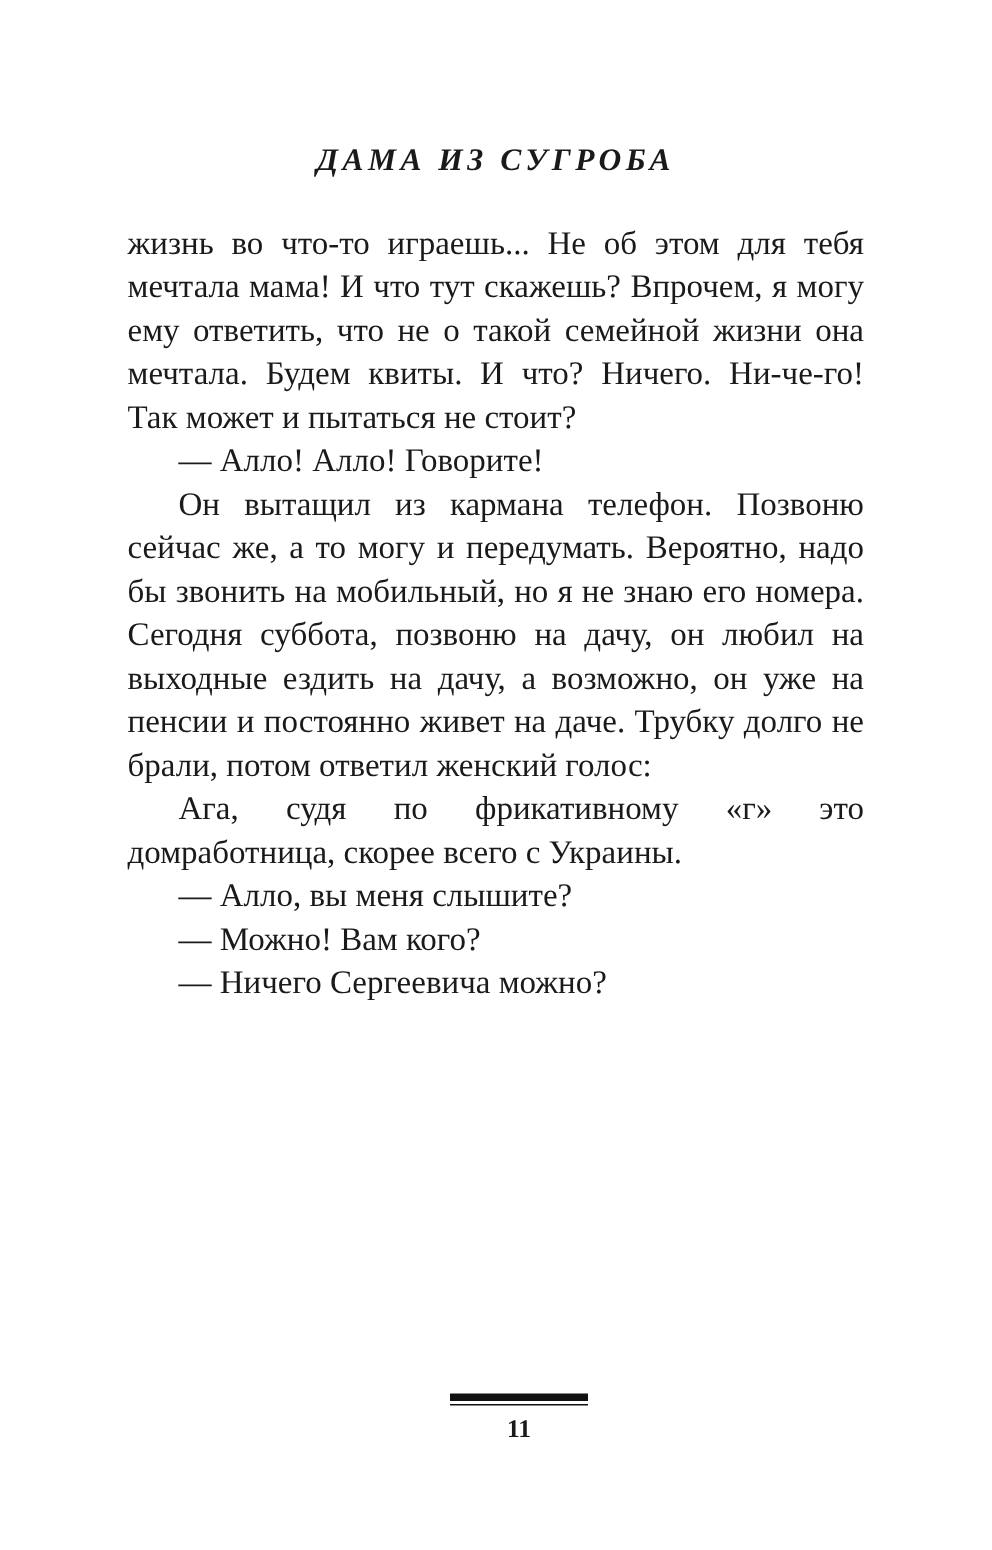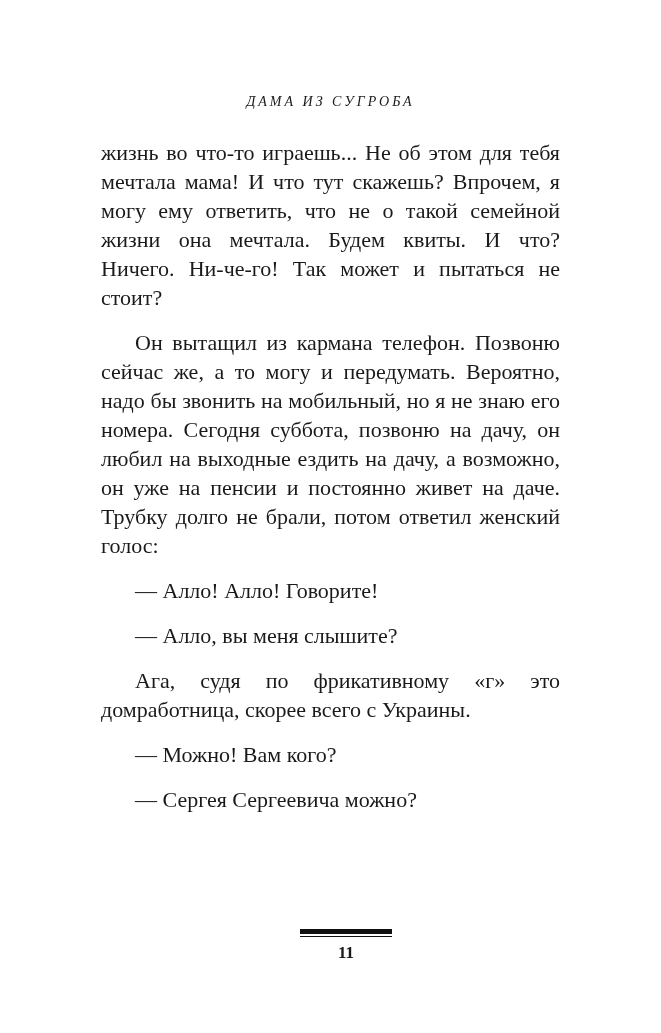--- a/index.html
+++ b/index.html
@@ -15,33 +15,33 @@
     background: #ffffff;
     color: #1a1a1a;
     font-family: "Liberation Serif", "DejaVu Serif", serif;
     overflow: hidden;
     box-sizing: border-box;
   }
   .running-header {
     margin-top: 94px;
     text-align: center;
     font-style: italic;
-    font-weight: normal;
-    font-size: 14px;
+    font-weight: bold;
+    font-size: 21px;
     letter-spacing: 3px;
     color: #1a1a1a;
   }
   .body-text {
     margin: 28px 85px 0 85px;
     font-size: 22px;
     line-height: 29px;
     text-align: justify;
   }
   .body-text p {
-    margin: 16px;
+    margin: 0;
     text-indent: 34px;
   }
   .body-text p.no-indent {
     text-indent: 0;
   }
   .footer {
     position: absolute;
     left: 0;
     right: 0;
     bottom: 70px;
@@ -72,26 +72,26 @@
 </style>
 </head>
 <body>
 
 <div class="page">
 
   <div class="running-header">ДАМА ИЗ СУГРОБА</div>
 
   <div class="body-text">
     <p class="no-indent">жизнь во что-то играешь... Не об этом для тебя мечтала мама! И что тут скажешь? Впрочем, я могу ему ответить, что не о такой семейной жизни она мечтала. Будем квиты. И что? Ничего. Ни-че-го! Так может и пытаться не стоит?</p>
+    <p>— Алло! Алло! Говорите!</p>
     <p>Он вытащил из кармана телефон. Позвоню сейчас же, а то могу и передумать. Вероятно, надо бы звонить на мобильный, но я не знаю его номера. Сегодня суббота, позвоню на дачу, он любил на выходные ездить на дачу, а возможно, он уже на пенсии и постоянно живет на даче. Трубку долго не брали, потом ответил женский голос:</p>
-    <p>— Алло! Алло! Говорите!</p>
+    <p>Ага, судя по фрикативному «г» это домработница, скорее всего с Украины.</p>
     <p>— Алло, вы меня слышите?</p>
-    <p>Ага, судя по фрикативному «г» это домработница, скорее всего с Украины.</p>
     <p>— Можно! Вам кого?</p>
-    <p>— Сергея Сергеевича можно?</p>
+    <p>— Ничего Сергеевича можно?</p>
   </div>
 
   <div class="footer">
     <div class="divider">
       <div class="divider-thick"></div>
       <div class="divider-gap"></div>
       <div class="divider-thin"></div>
     </div>
     <div class="page-number">11</div>
   </div>

